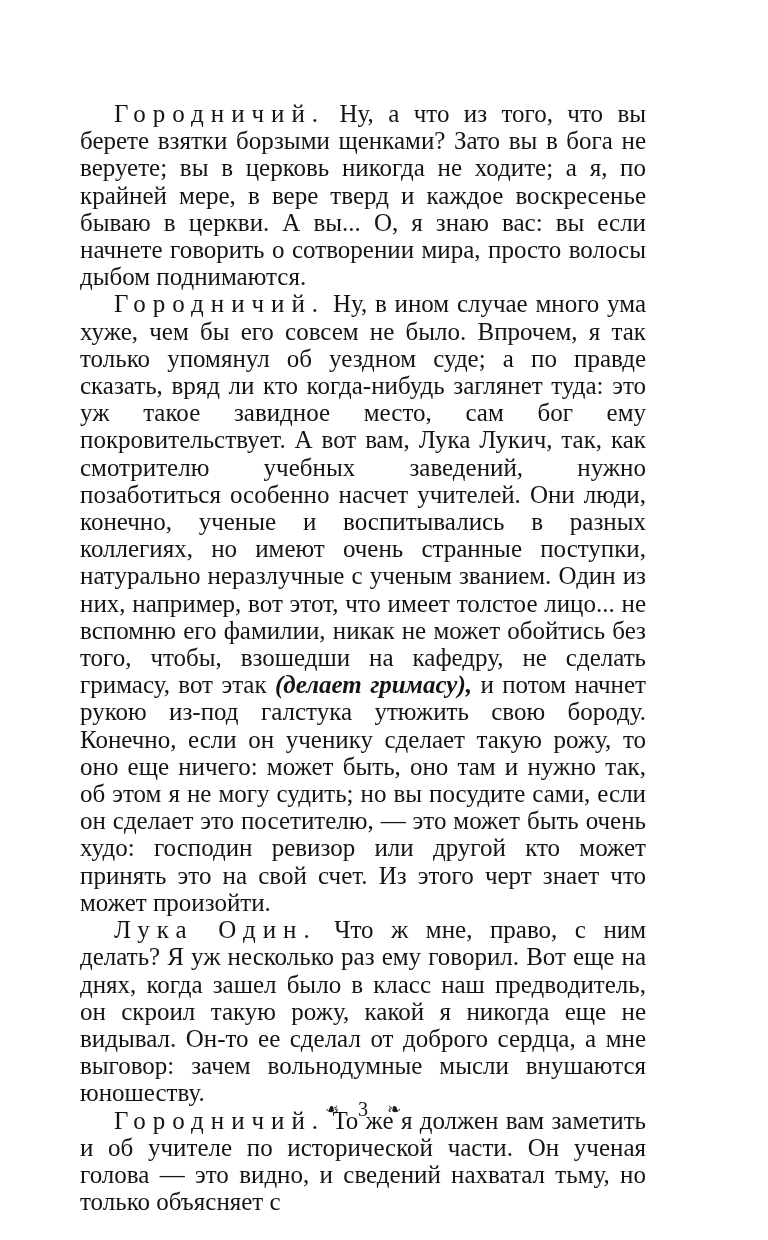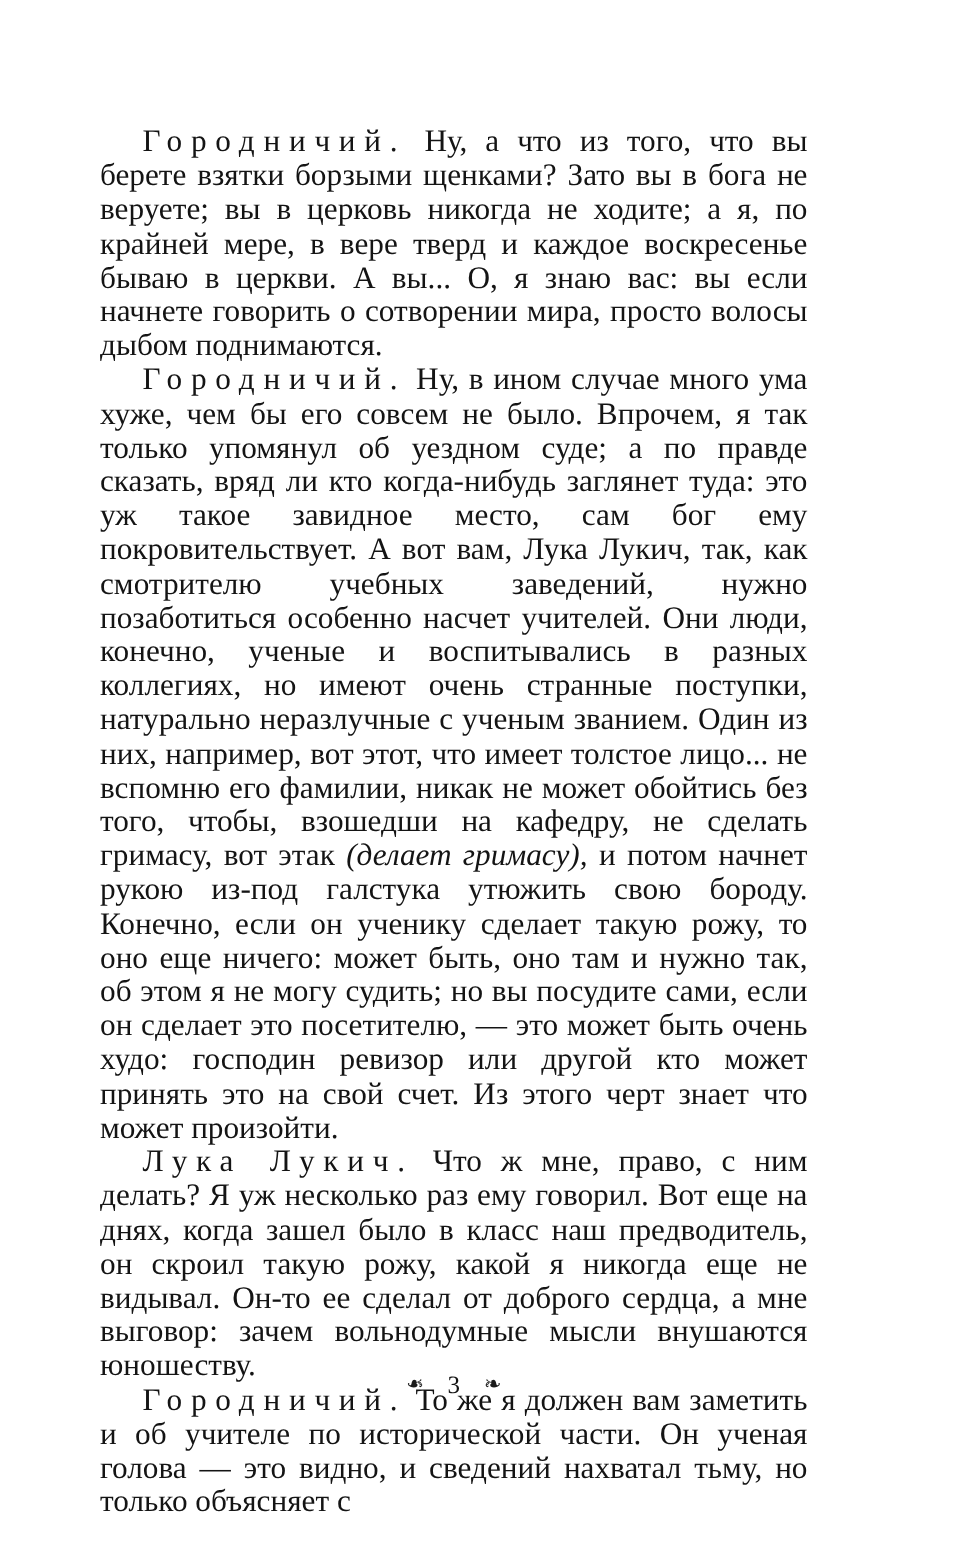--- a/index.html
+++ b/index.html
@@ -29,21 +29,21 @@
     text-indent: 34px;
   }
   .speaker {
     letter-spacing: 0.28em;
   }
   .stage-direction {
     font-style: italic;
     font-weight: bold;
     font-weight: normal;
   }
-  .stage-direction { font-weight: normal; font-style: italic; }
+  .stage-direction { font-weight: bold; font-style: italic; }
   .footer {
     position: absolute;
     left: 80px;
     top: 1096px;
     width: 566px;
     text-align: center;
     font-size: 20px;
   }
   .footer .page-number {
     display: inline-block;
@@ -65,21 +65,21 @@
 <body>
 
 <div class="page">
   <div class="text-block">
 
     <p><span class="speaker">Городничий.</span> <span>Ну, а что из того, что вы берете взятки борзыми щенками? Зато вы в бога не веруете; вы в церковь никогда не ходите; а я, по крайней мере, в вере тверд и каждое воскресенье бываю в церкви. А вы... О, я знаю вас: вы если начнете говорить о сотворении мира, просто волосы дыбом поднимаются.</span></p>
 
 
     <p><span class="speaker">Городничий.</span> <span>Ну, в ином случае много ума хуже, чем бы его совсем не было. Впрочем, я так только упомянул об уездном суде; а по правде сказать, вряд ли кто когда-нибудь заглянет туда: это уж такое завидное место, сам бог ему покровительствует. А вот вам, Лука Лукич, так, как смотрителю учебных заведений, нужно позаботиться особенно насчет учителей. Они люди, конечно, ученые и воспитывались в разных коллегиях, но имеют очень странные поступки, натурально неразлучные с ученым званием. Один из них, например, вот этот, что имеет толстое лицо... не вспомню его фамилии, никак не может обойтись без того, чтобы, взошедши на кафедру, не сделать гримасу, вот этак</span> <span class="stage-direction">(делает гримасу),</span> <span>и потом начнет рукою из-под галстука утюжить свою бороду. Конечно, если он ученику сделает такую рожу, то оно еще ничего: может быть, оно там и нужно так, об этом я не могу судить; но вы посудите сами, если он сделает это посетителю, — это может быть очень худо: господин ревизор или другой кто может принять это на свой счет. Из этого черт знает что может произойти.</span></p>
 
-    <p><span class="speaker">Лука Лукич.</span> <span>Что ж мне, право, с ним делать? Я уж несколько раз ему говорил. Вот еще на днях, когда зашел было в класс наш предводитель, он скроил такую рожу, какой я никогда еще не видывал. Он-то ее сделал от доброго сердца, а мне выговор: зачем вольнодумные мысли внушаются юношеству.</span></p>
+    <p><span class="speaker">Лука Один.</span> <span>Что ж мне, право, с ним делать? Я уж несколько раз ему говорил. Вот еще на днях, когда зашел было в класс наш предводитель, он скроил такую рожу, какой я никогда еще не видывал. Он-то ее сделал от доброго сердца, а мне выговор: зачем вольнодумные мысли внушаются юношеству.</span></p>
 
     <p><span class="speaker">Городничий.</span> <span>То же я должен вам заметить и об учителе по исторической части. Он ученая голова — это видно, и сведений нахватал тьму, но только объясняет с</span></p>
 
   </div>
 </div>
 
 <div class="footer">
   <span class="ornament mirrored">❧</span>
   <span class="page-number">3</span>
   <span class="ornament">❧</span>

